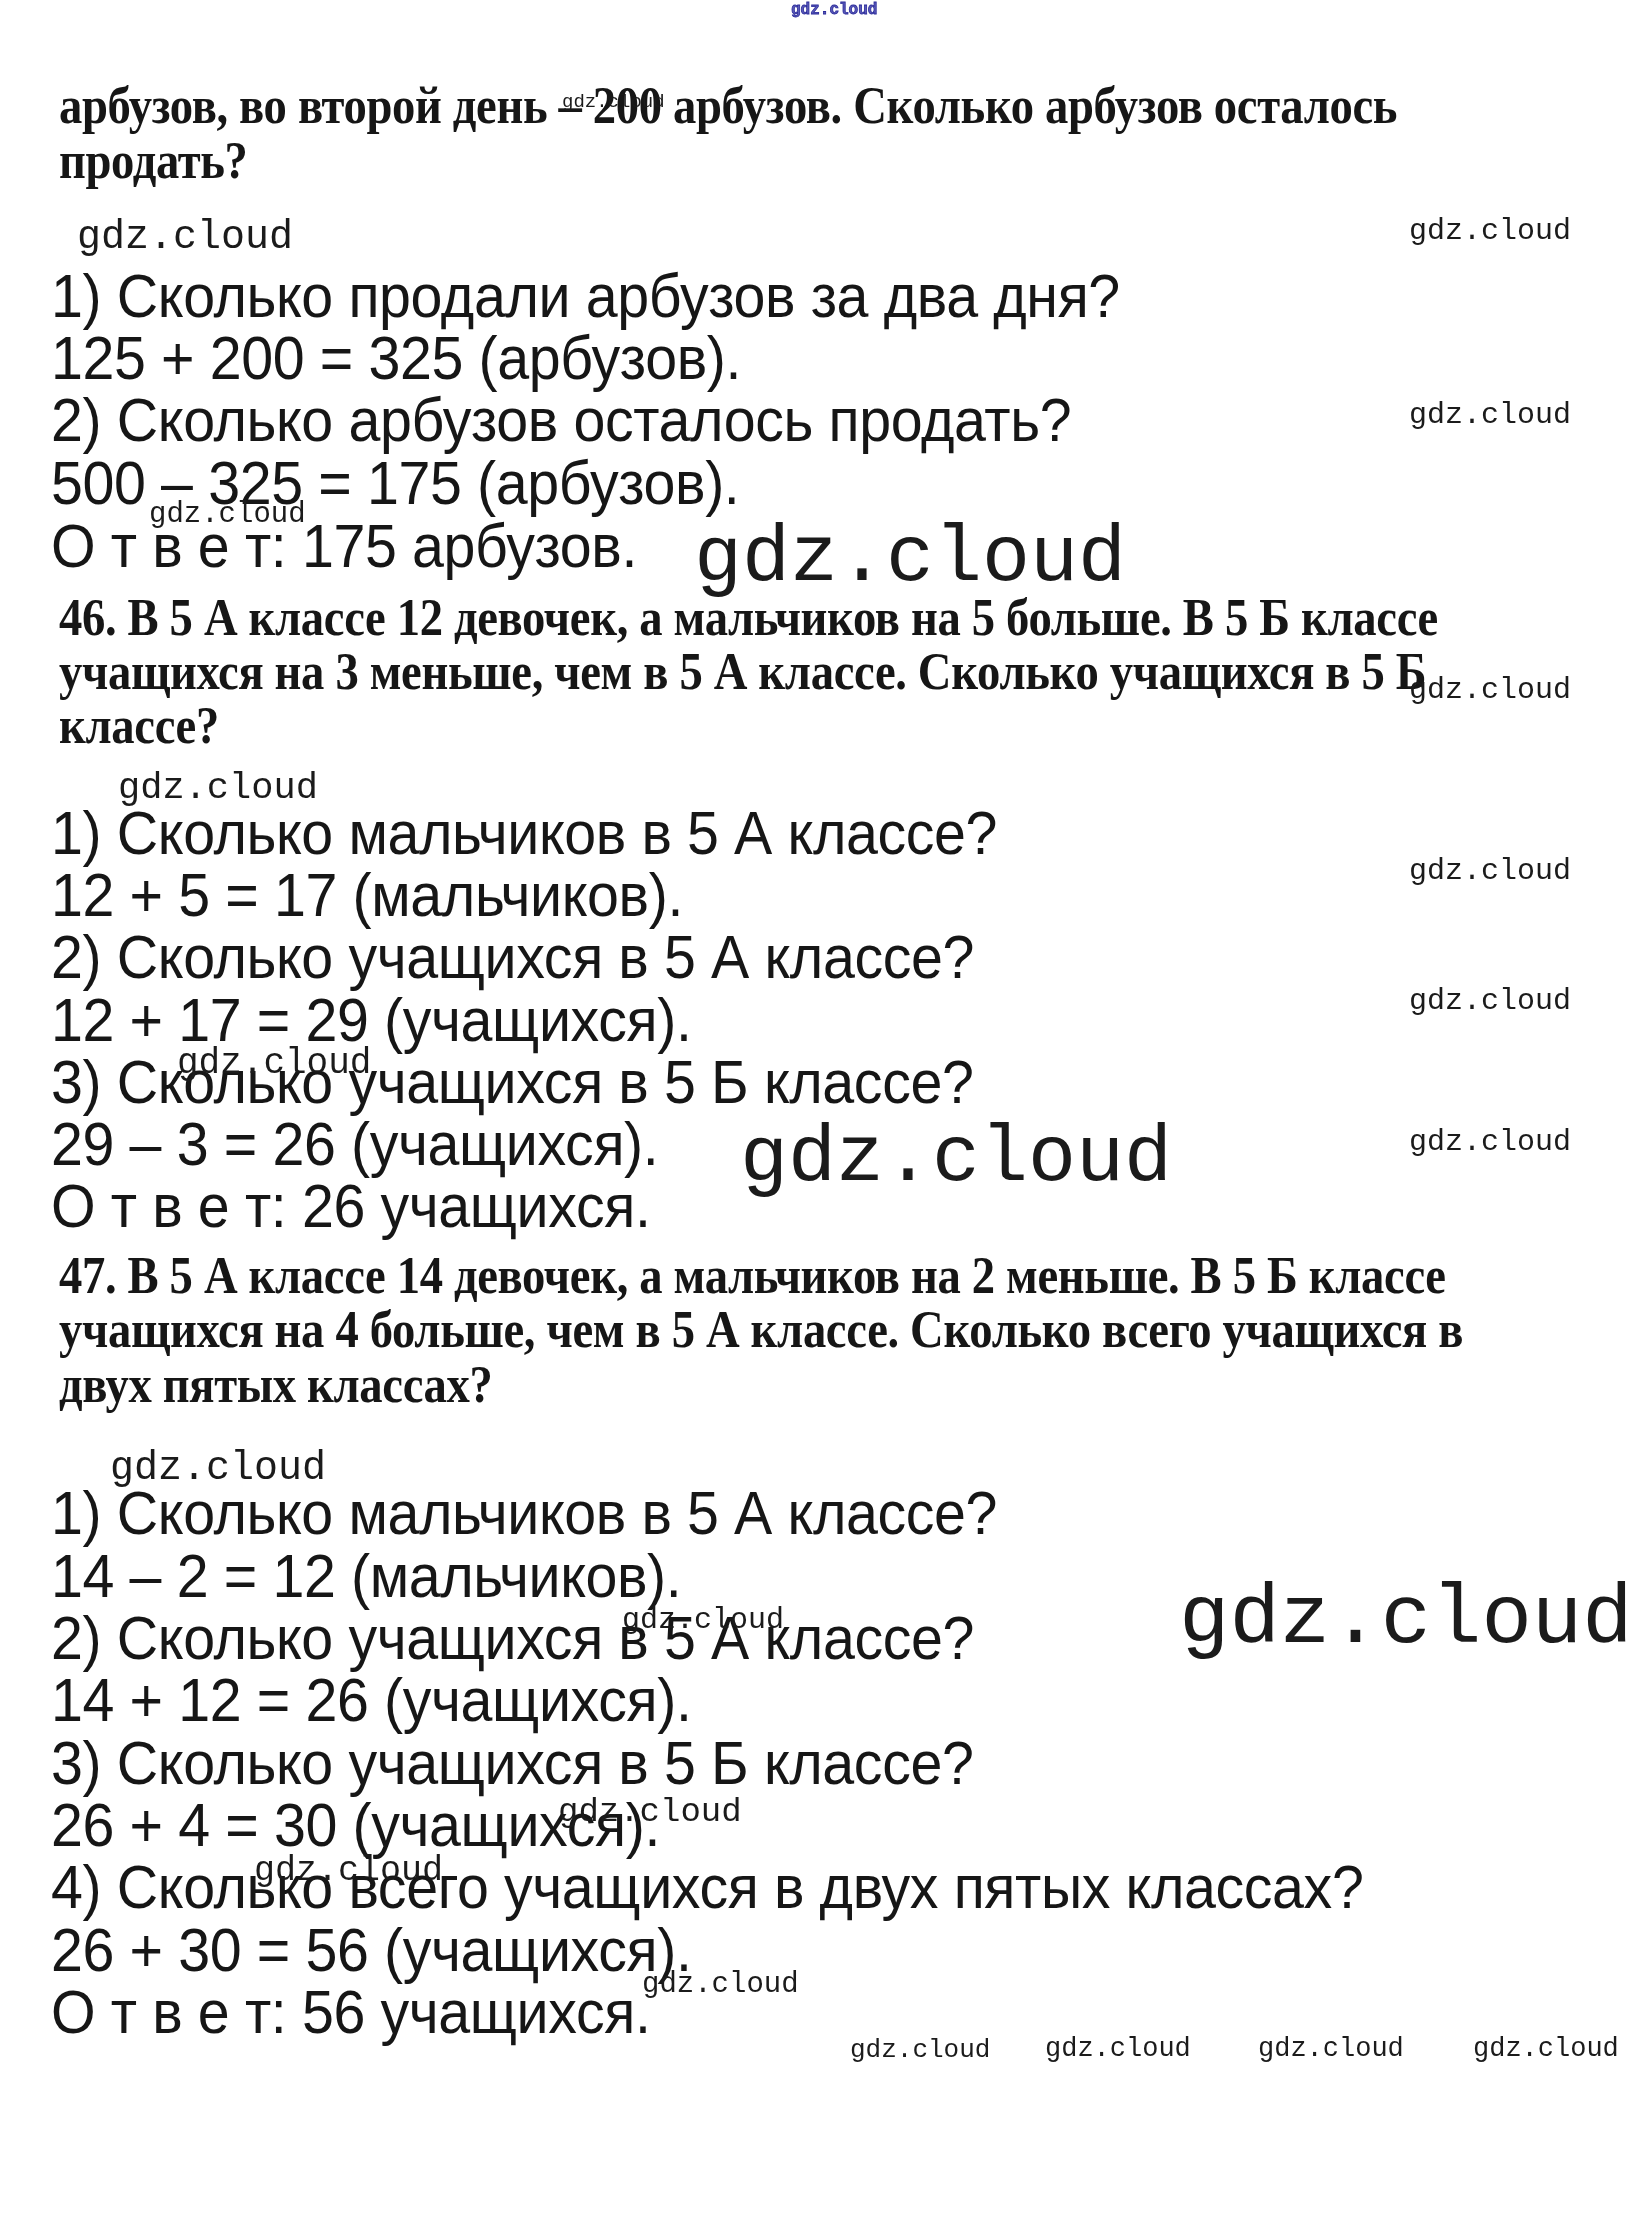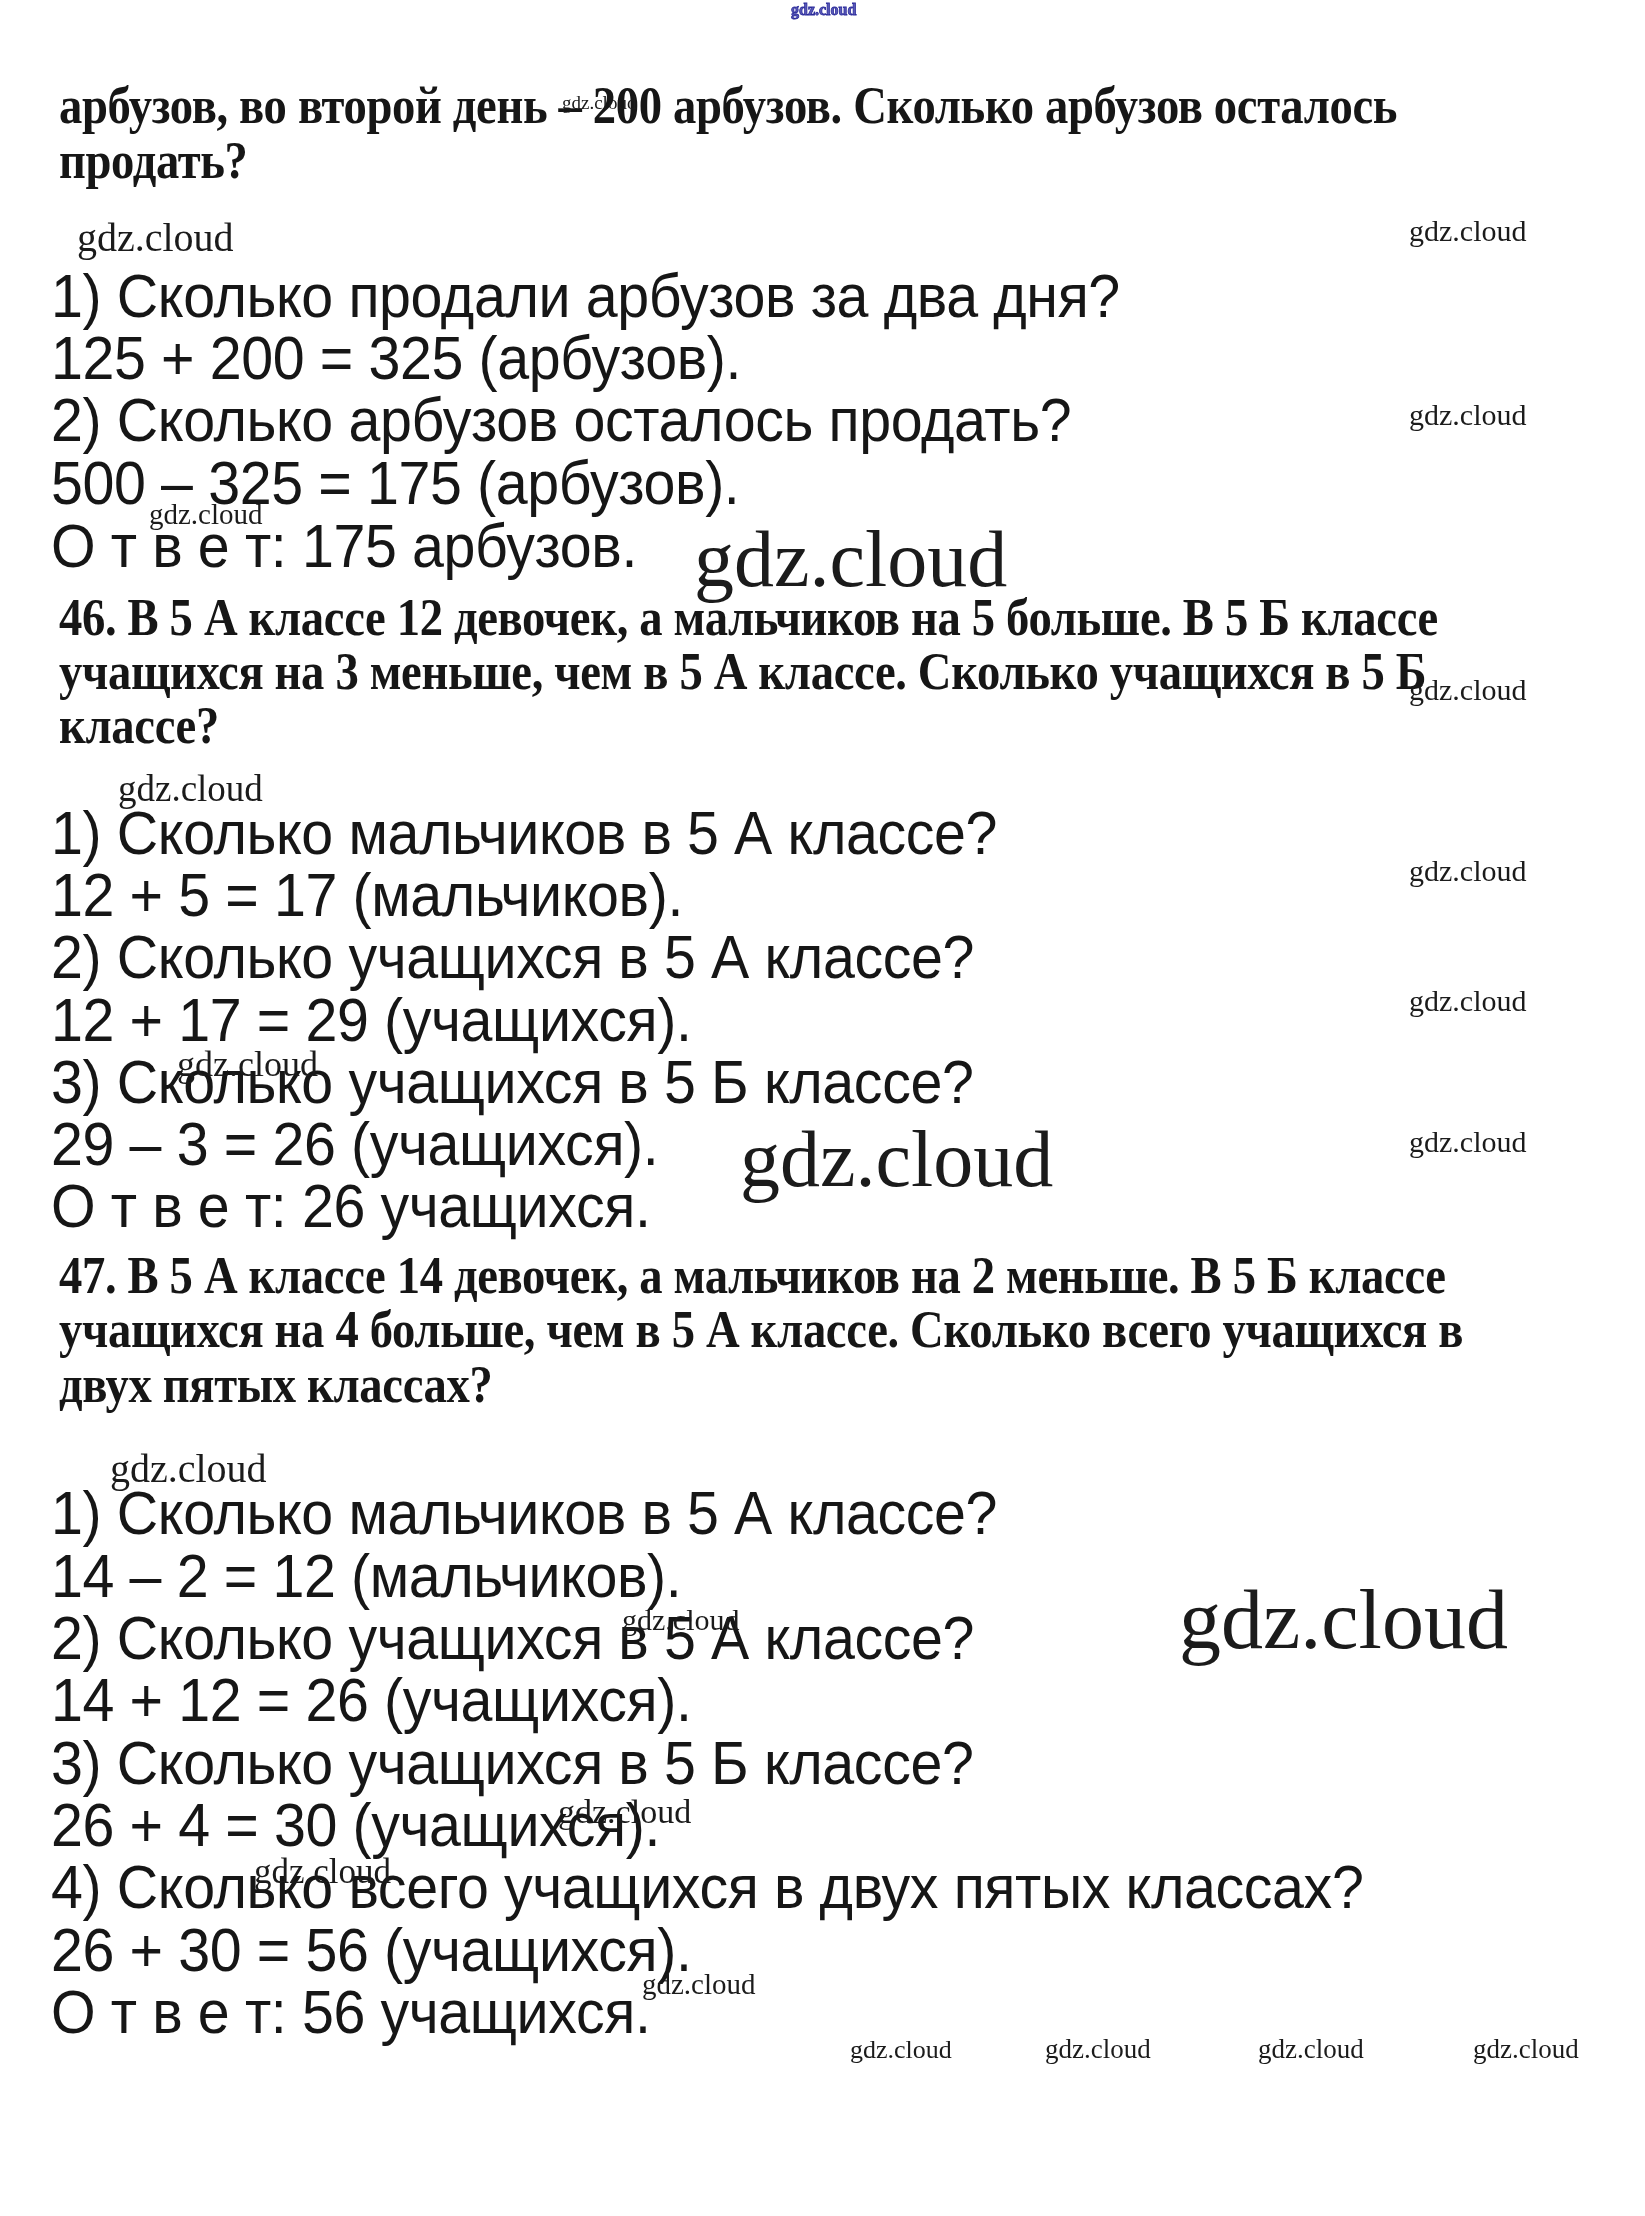--- a/index.html
+++ b/index.html
@@ -30,21 +30,21 @@
     left:51px;
     font-family:"Liberation Sans","DejaVu Sans",sans-serif;
     font-weight:400;
     font-size:61px;
     transform:scaleX(.94);
     letter-spacing:-0.4px;
   }
   .wm{
     position:absolute;
     white-space:nowrap;
-    font-family:Liberation Serif, serif;
+    font-family:Liberation Mono, monospace;
     font-weight:400;
     color:#1b1b1b;
     line-height:1;
   }
   .wm-top{
     color:#5a5ab8;
     font-weight:700;
     -webkit-text-stroke:0.8px #2a2a9a;
   }
 </style>

